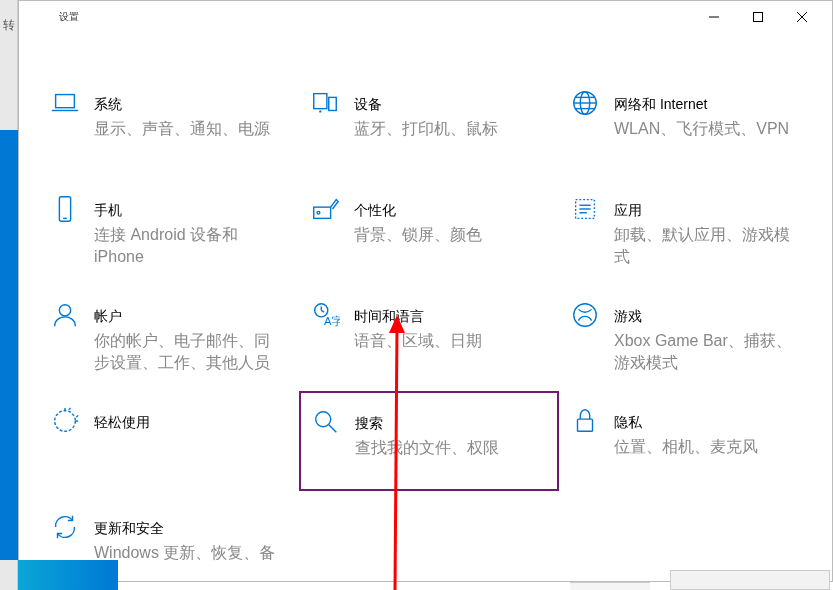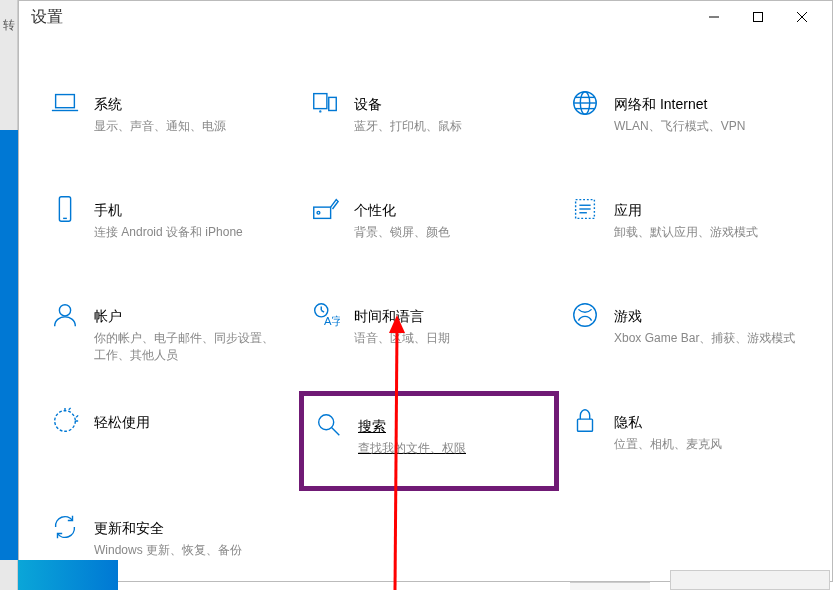--- a/index.html
+++ b/index.html
@@ -51,22 +51,23 @@
     width: 815px;
     height: 582px;
     background: #fff;
     border: 1px solid #bbb;
   }
   .titlebar {
     height: 32px;
     display: flex;
     align-items: center;
     padding: 0 8px;
-    font-size: 16px;
+    font-size: 10px;
     color: #333;
+    margin-left: 28px;
   }
   .titlebar .title { padding-left: 4px; }
   .titlebar .spacer { flex: 1; }
   .win-btn {
     width: 44px;
     height: 32px;
     display: flex;
     align-items: center;
     justify-content: center;
     color: #333;
@@ -80,43 +81,42 @@
     row-gap: 6px;
   }
   .tile {
     display: flex;
     align-items: flex-start;
     padding: 10px 12px 10px 6px;
     border: 1px solid transparent;
     cursor: pointer;
   }
   .tile.selected {
-    border: 5px solid #701a75;
-    text-decoration: underline;
+    border: 2px solid #701a75;
   }
   .tile .icon {
     width: 38px;
     height: 38px;
     flex-shrink: 0;
     display: flex;
     align-items: flex-start;
     justify-content: center;
     margin-right: 10px;
     margin-top: 4px;
   }
   .tile .icon svg { width: 30px; height: 30px; stroke: #0078d4; fill: none; stroke-width: 1.5; }
   .tile .text { padding-top: 4px; }
   .tile-title {
     font-size: 14px;
     color: #000;
     margin-bottom: 4px;
     margin-top: 8px;
   }
   .tile-desc {
-    font-size: 12px;
+    font-size: 16px;
     color: #888;
     line-height: 1.4;
     max-width: 190px;
   }
   .arrow {
     position: absolute;
     left: 375px;
     top: 315px;
     width: 40px;
     height: 280px;

